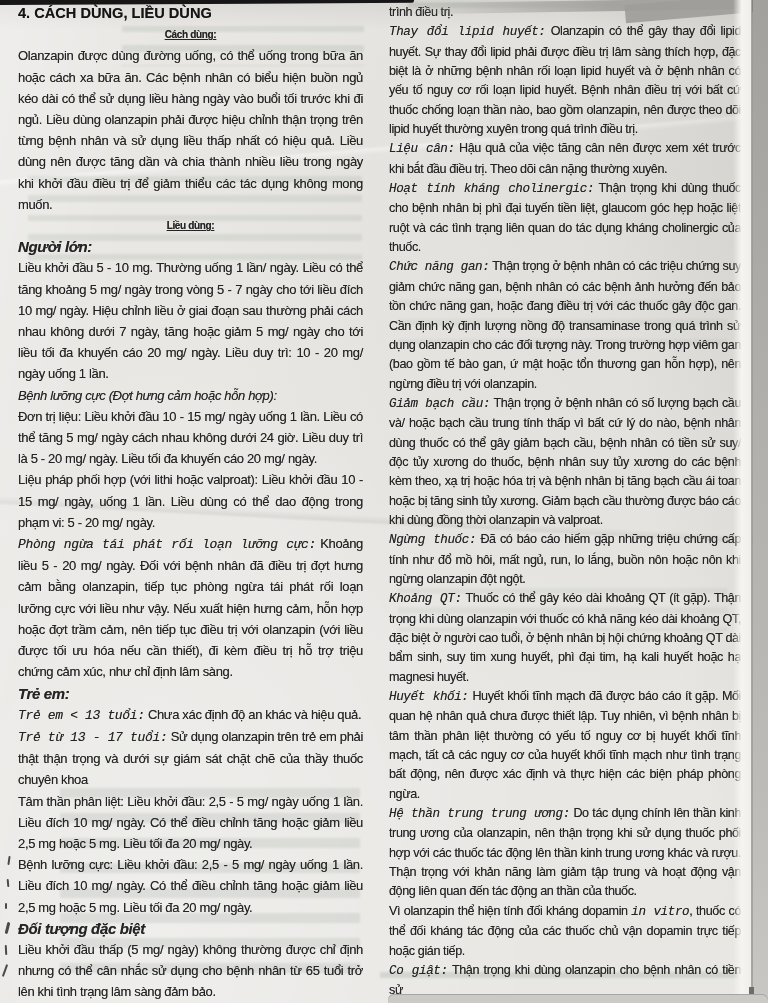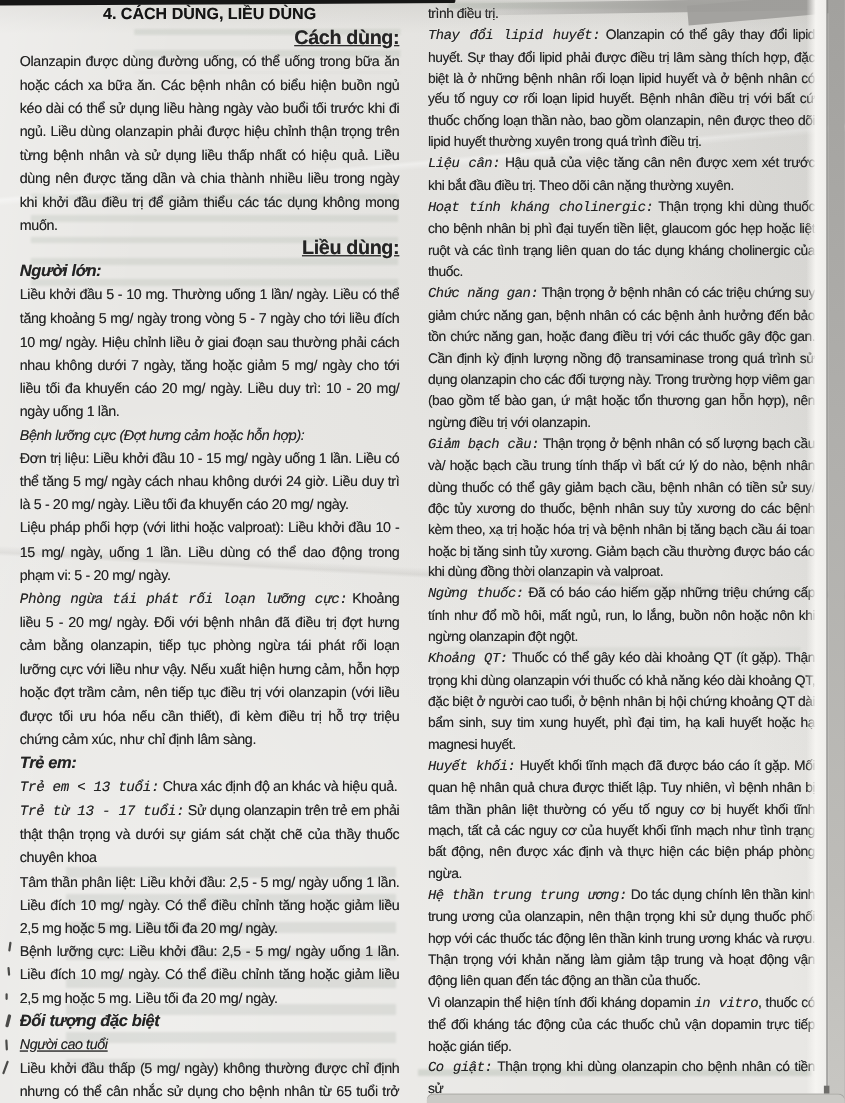--- a/index.html
+++ b/index.html
@@ -18,22 +18,22 @@
       linear-gradient(175deg, transparent 16.7%, rgba(255,255,255,.38) 17%, transparent 17.5%),
       linear-gradient(3deg, transparent 47.7%, rgba(130,128,122,.14) 48%, transparent 48.6%),
       radial-gradient(ellipse at 85% 20%, rgba(140,140,135,.10), transparent 50%),
       radial-gradient(ellipse at 20% 92%, rgba(255,255,255,.30), transparent 45%);
   }
   
   .col{position:absolute;top:3px;text-align:justify;}
   .col-left{left:18px;width:345px;font-size:13px;line-height:21.2px;letter-spacing:-0.35px;}
   .col-right{left:389px;width:352px;font-size:12.6px;line-height:19.35px;letter-spacing:-0.4px;}
   .blk{margin:0;text-shadow:0 0 .5px rgba(40,40,40,.55);}
-  .section-title{font-weight:bold;font-size:14.6px;letter-spacing:0;text-align:center;color:#141414;}
-  .underline-bold{font-weight:bold;text-decoration:underline;font-size:18px;text-align:right;}
+  .section-title{font-weight:bold;font-size:14.6px;letter-spacing:0;text-align:left;color:#141414;}
+  .underline-bold{font-weight:bold;text-decoration:underline;font-size:10px;text-align:center;}
   .bold-italic{font-weight:bold;font-style:italic;font-size:15px;text-align:left;}
   .italic-line{font-style:italic;text-align:left;}
   .italic-underline{font-style:italic;text-decoration:underline;text-align:left;}
   .it{font-style:italic;font-family:Liberation Mono, monospace;}
   
   .artifact{position:absolute;pointer-events:none;}
   .top-bar-black{left:-2px;top:0;width:416px;height:5px;background:var(--scanbar,#161616);
     transform:rotate(-0.3deg);transform-origin:left top;border-radius:0 2px 2px 0;}
   .top-right-shade{right:14px;top:-2px;width:354px;height:11px;
     background:linear-gradient(90deg, rgba(158,157,154,0), rgba(158,157,154,.85) 60%);
@@ -91,21 +91,20 @@
       <p class="blk italic-line"><span>Bệnh lưỡng cực (Đợt hưng cảm hoặc hỗn hợp):</span></p>
       <p class="blk para"><span>Đơn trị liệu: Liều khởi đầu 10 - 15 mg/ ngày uống 1 lần. Liều có thể tăng 5 mg/ ngày cách nhau không dưới 24 giờ. Liều duy trì là 5 - 20 mg/ ngày. Liều tối đa khuyến cáo 20 mg/ ngày.</span></p>
       <p class="blk para"><span>Liệu pháp phối hợp (với lithi hoặc valproat): Liều khởi đầu 10 - 15 mg/ ngày, uống 1 lần. Liều dùng có thể dao động trong phạm vi: 5 - 20 mg/ ngày.</span></p>
       <p class="blk para"><span class="it">Phòng ngừa tái phát rối loạn lưỡng cực:</span><span> Khoảng liều 5 - 20 mg/ ngày. Đối với bệnh nhân đã điều trị đợt hưng cảm bằng olanzapin, tiếp tục phòng ngừa tái phát rối loạn lưỡng cực với liều như vậy. Nếu xuất hiện hưng cảm, hỗn hợp hoặc đợt trầm cảm, nên tiếp tục điều trị với olanzapin (với liều được tối ưu hóa nếu cần thiết), đi kèm điều trị hỗ trợ triệu chứng cảm xúc, như chỉ định lâm sàng.</span></p>
       <p class="blk bold-italic"><span>Trẻ em:</span></p>
       <p class="blk para"><span class="it">Trẻ em &lt; 13 tuổi:</span><span> Chưa xác định độ an khác và hiệu quả.</span></p>
       <p class="blk para"><span class="it">Trẻ từ 13 - 17 tuổi:</span><span> Sử dụng olanzapin trên trẻ em phải thật thận trọng và dưới sự giám sát chặt chẽ của thầy thuốc chuyên khoa</span></p>
       <p class="blk para"><span>Tâm thần phân liệt: Liều khởi đầu: 2,5 - 5 mg/ ngày uống 1 lần. Liều đích 10 mg/ ngày. Có thể điều chỉnh tăng hoặc giảm liều 2,5 mg hoặc 5 mg. Liều tối đa 20 mg/ ngày.</span></p>
       <p class="blk para"><span>Bệnh lưỡng cực: Liều khởi đầu: 2,5 - 5 mg/ ngày uống 1 lần. Liều đích 10 mg/ ngày. Có thể điều chỉnh tăng hoặc giảm liều 2,5 mg hoặc 5 mg. Liều tối đa 20 mg/ ngày.</span></p>
       <p class="blk bold-italic"><span>Đối tượng đặc biệt</span></p>
-      <p class="blk italic-underline"><span>Người cao tuổi</span></p>
       <p class="blk para"><span>Liều khởi đầu thấp (5 mg/ ngày) không thường được chỉ định nhưng có thể cân nhắc sử dụng cho bệnh nhân từ 65 tuổi trở lên khi tình trạng lâm sàng đảm bảo.</span></p>
     </div>
 
   <div class="col col-right" id="col-right">
       <p class="blk para"><span>trình điều trị.</span></p>
       <p class="blk para"><span class="it">Thay đổi lipid huyết:</span><span> Olanzapin có thể gây thay đổi lipid huyết. Sự thay đổi lipid phải được điều trị lâm sàng thích hợp, đặc biệt là ở những bệnh nhân rối loạn lipid huyết và ở bệnh nhân có yếu tố nguy cơ rối loạn lipid huyết. Bệnh nhân điều trị với bất cứ thuốc chống loạn thần nào, bao gồm olanzapin, nên được theo dõi lipid huyết thường xuyên trong quá trình điều trị.</span></p>
       <p class="blk para"><span class="it">Liệu cân:</span><span> Hậu quả của việc tăng cân nên được xem xét trước khi bắt đầu điều trị. Theo dõi cân nặng thường xuyên.</span></p>
       <p class="blk para"><span class="it">Hoạt tính kháng cholinergic:</span><span> Thận trọng khi dùng thuốc cho bệnh nhân bị phì đại tuyến tiền liệt, glaucom góc hẹp hoặc liệt ruột và các tình trạng liên quan do tác dụng kháng cholinergic của thuốc.</span></p>
       <p class="blk para"><span class="it">Chức năng gan:</span><span> Thận trọng ở bệnh nhân có các triệu chứng suy giảm chức năng gan, bệnh nhân có các bệnh ảnh hưởng đến bảo tồn chức năng gan, hoặc đang điều trị với các thuốc gây độc gan. Cần định kỳ định lượng nồng độ transaminase trong quá trình sử dụng olanzapin cho các đối tượng này. Trong trường hợp viêm gan (bao gồm tế bào gan, ứ mật hoặc tổn thương gan hỗn hợp), nên ngừng điều trị với olanzapin.</span></p>
       <p class="blk para"><span class="it">Giảm bạch cầu:</span><span> Thận trọng ở bệnh nhân có số lượng bạch cầu và/ hoặc bạch cầu trung tính thấp vì bất cứ lý do nào, bệnh nhân dùng thuốc có thể gây giảm bạch cầu, bệnh nhân có tiền sử suy/ độc tủy xương do thuốc, bệnh nhân suy tủy xương do các bệnh kèm theo, xạ trị hoặc hóa trị và bệnh nhân bị tăng bạch cầu ái toan hoặc bị tăng sinh tủy xương. Giảm bạch cầu thường được báo cáo khi dùng đồng thời olanzapin và valproat.</span></p>

